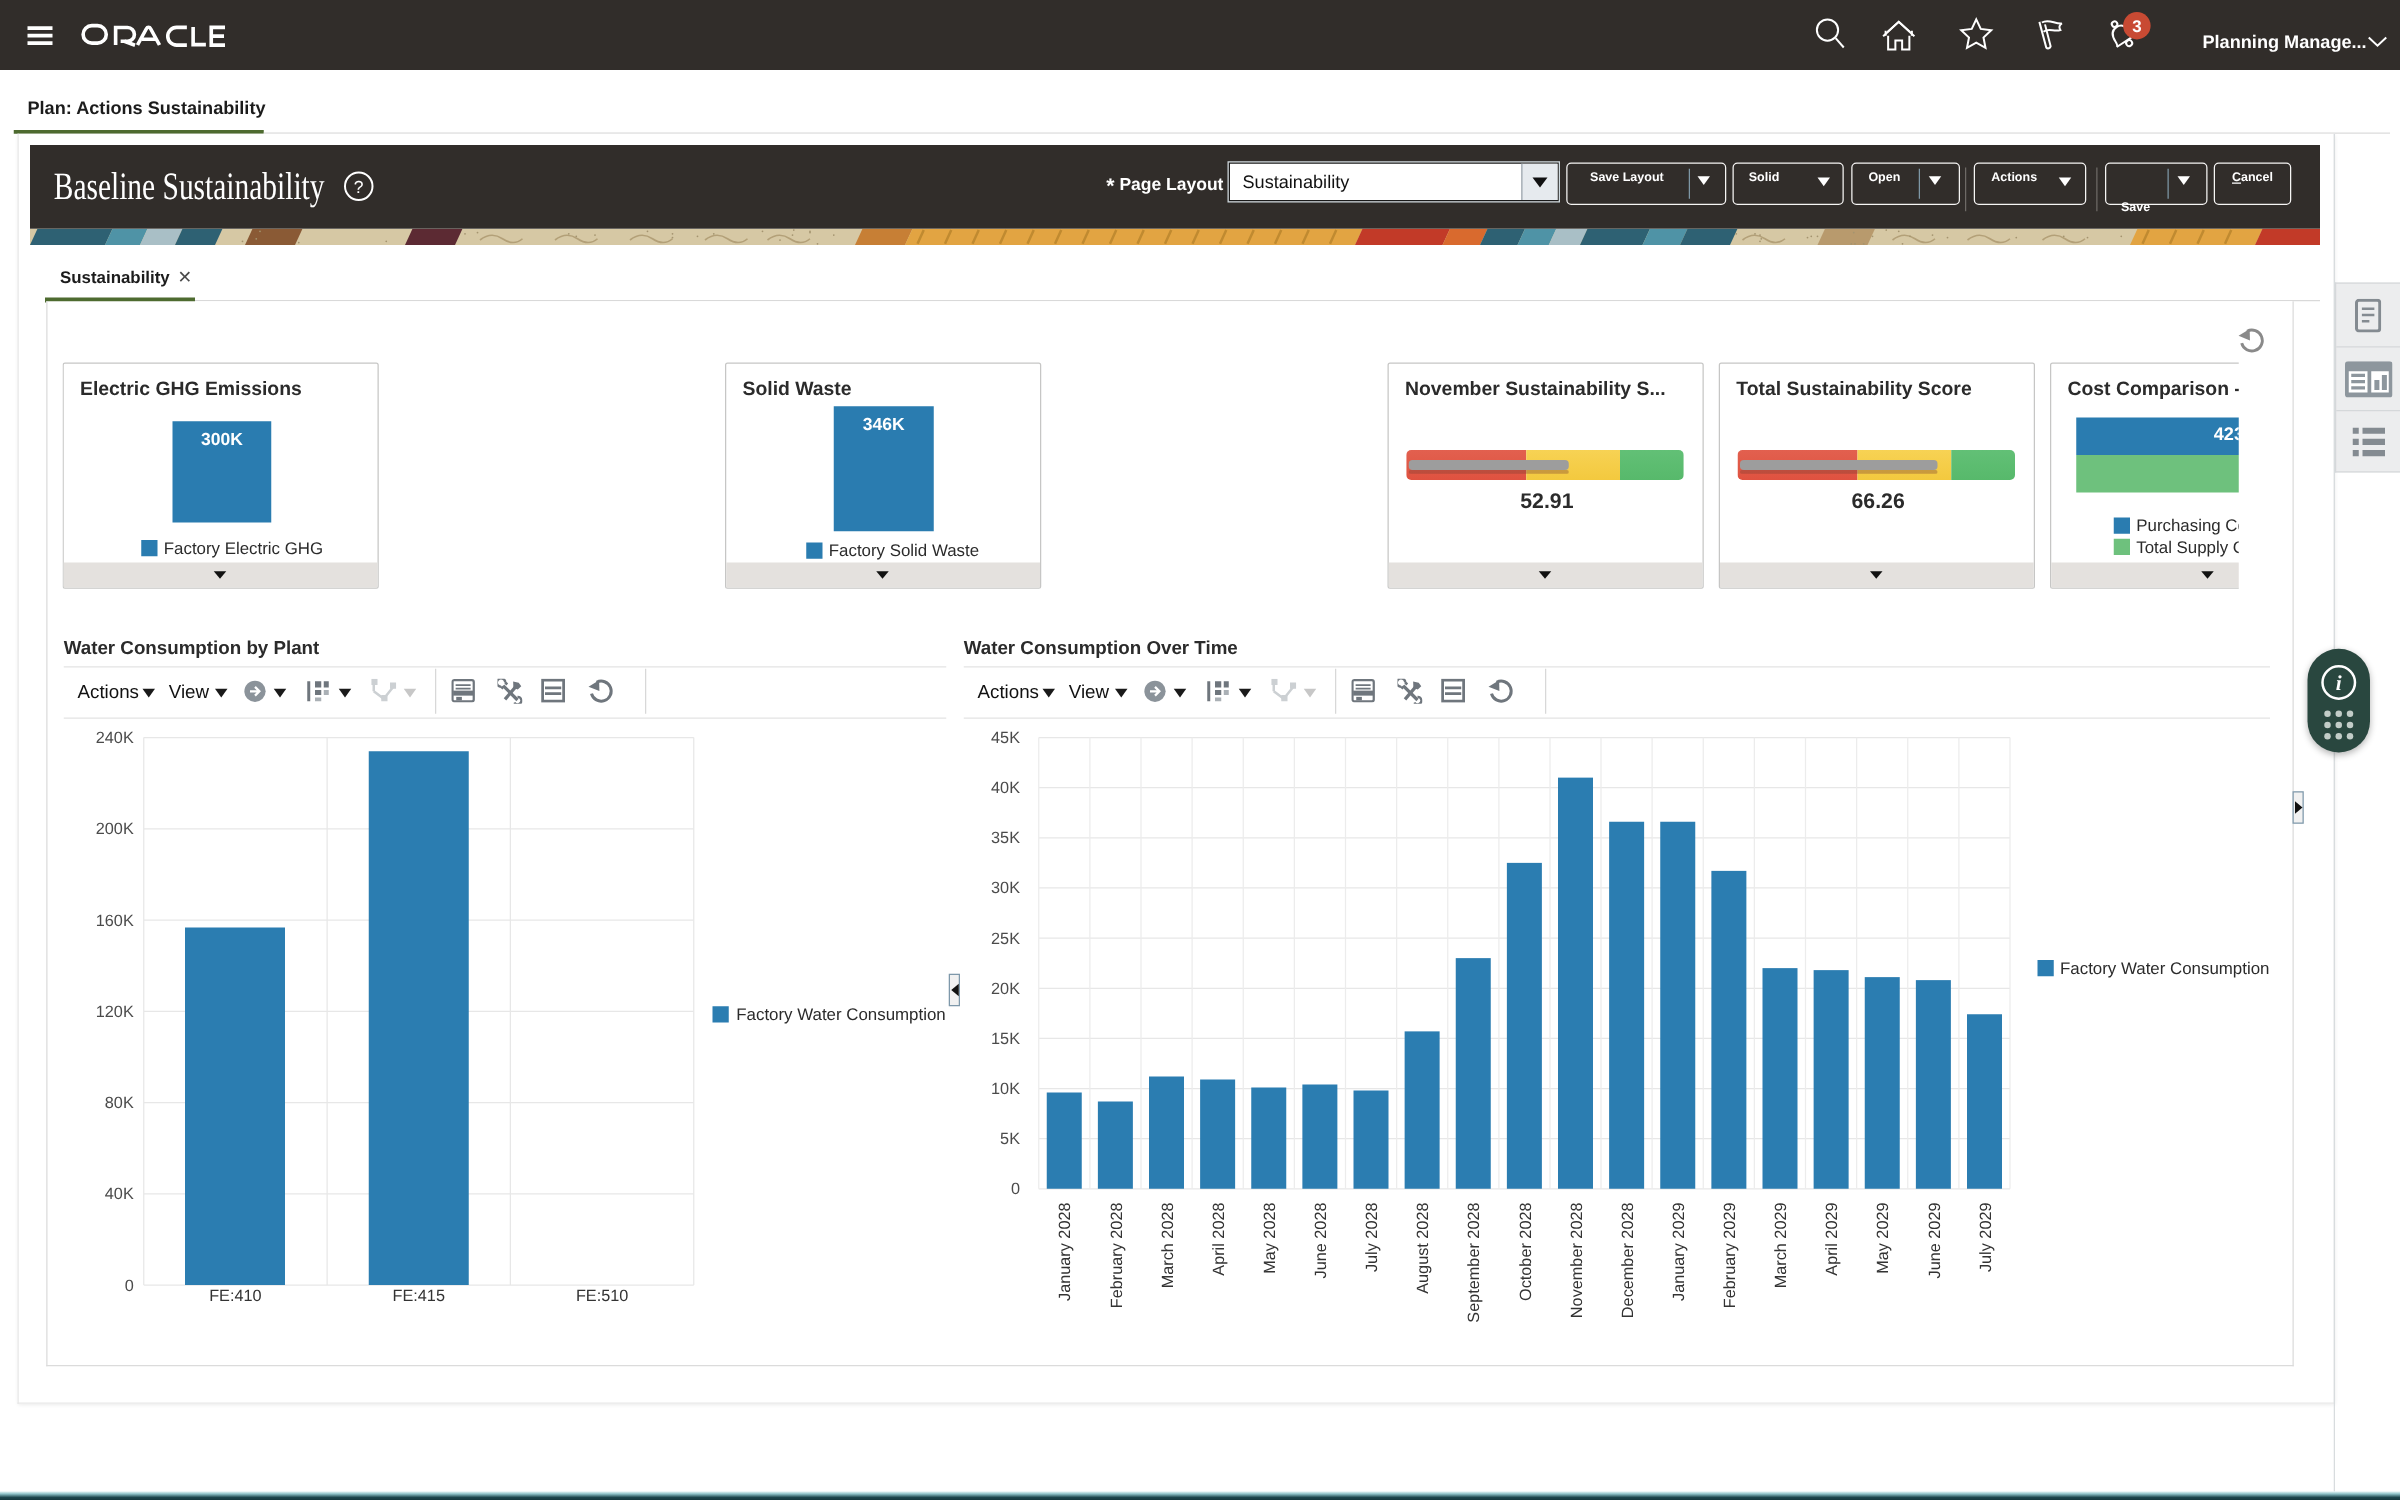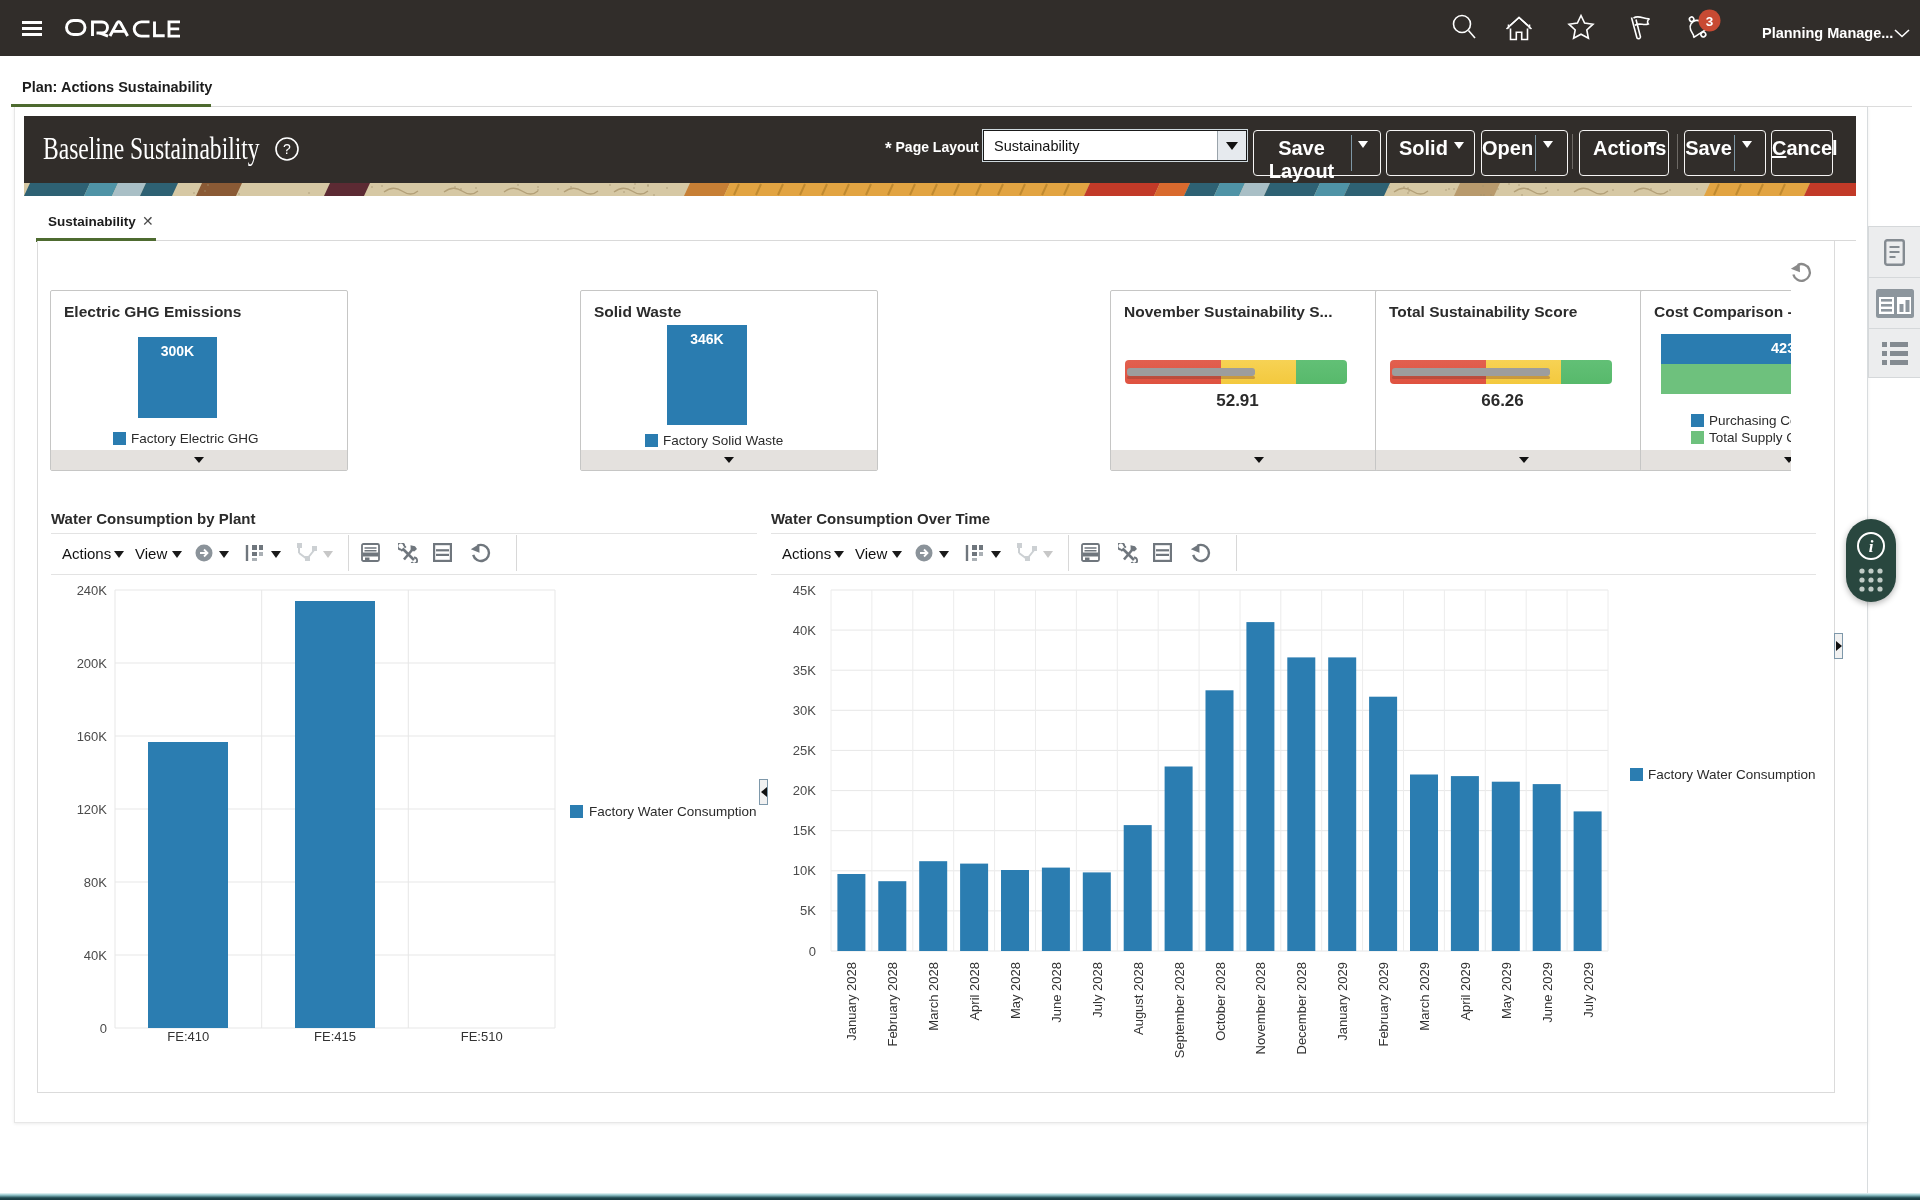--- a/index.html
+++ b/index.html
@@ -10,36 +10,36 @@
 #burger span { display:block; position:absolute; left:0; width:20px; height:2.5px; background:#fff; }
 
 #planTitle { left:22px; top:79px; font-size:14.5px; font-weight:bold; color:#1c1c1c; }
 #planUnder { left:11px; top:104px; width:200px; height:3px; background:#4e6b30; }
 #planLine { left:211px; top:106px; width:1701px; height:1px; background:#dcdcdc; }
 
 #outer { left:14px; top:107px; width:1854px; height:1016px; border:1px solid #e7e7e7; border-top:none; background:#fff; box-shadow:0 1px 3px rgba(0,0,0,0.08); }
 
 #dhead { left:9px; top:9px; width:1832px; height:67px; background:#312d2a; }
 #dtitle { left:19px; top:15px; color:#fff; font-family:"Liberation Serif", serif; font-size:31px; transform:scaleX(0.76); transform-origin:left center; white-space:nowrap; }
-.btn { position:absolute; top:14px; height:46px; border:1px solid #f6f5f4; border-radius:4px; background:#312d2a; color:#fff; font-weight:bold; font-size:20px; text-align:center; }
+.btn { position:absolute; top:14px; height:34px; border:1px solid #f6f5f4; border-radius:4px; background:#312d2a; color:#fff; font-weight:bold; font-size:10px; text-align:center; }
 .btn .lab { position:absolute; top:6px; left:0; right:0; }
 .caret { display:inline-block; width:0; height:0; border-left:5.5px solid transparent; border-right:5.5px solid transparent; border-top:7px solid #fff; }
 .vdiv { position:absolute; top:4px; bottom:4px; width:1px; background:#8ea2ad; }
 
 #strip { left:9px; top:76px; width:1832px; height:13px; }
 
 #tabName { left:33px; top:107px; font-size:13.5px; font-weight:bold; color:#1c1c1c; }
 #tabX { left:127px; top:106px; font-size:14px; color:#4a4a4a; }
 #tabLine { left:22px; top:133px; width:1819px; height:1px; background:#d9d9d9; }
 #tabUnder { left:21px; top:131px; width:120px; height:4px; background:#4e6b30; }
 
 #inner { left:22px; top:134px; width:1798px; height:852px; border:1px solid #dbdbdb; border-top:none; background:#fff; }
 
 #cardsClip { left:12px; top:48px; width:1741px; height:184px; overflow:hidden; }
-.card { position:absolute; top:1px; width:298px; height:181px; background:#fff; border:1px solid #c6c6c5; border-radius:2px; }
+.card { position:absolute; top:1px; width:253px; height:181px; background:#fff; border:1px solid #c6c6c5; border-radius:2px; }
 .card.sel { border:2px solid #5d7b43; }
 .ctitle { position:absolute; left:13px; top:12px; font-size:15.5px; font-weight:bold; color:#2b2b2b; }
 .cstrip { position:absolute; left:0; right:0; bottom:0; height:20px; background:#e4e1de; }
 .card.sel .cstrip { background:#5d7b43; }
 .cdown { position:absolute; left:50%; top:7px; margin-left:-5.5px; width:0; height:0; border-left:5.5px solid transparent; border-right:5.5px solid transparent; border-top:6.5px solid #111; }
 .card.sel .cdown { border-top-color:#fff; }
 .legsq { position:absolute; width:13px; height:13px; }
 .legtx { position:absolute; font-size:13.5px; color:#2b2b2b; white-space:nowrap; }
 .barval { position:absolute; color:#fff; font-weight:bold; font-size:14px; text-align:center; }
 
@@ -143,21 +143,21 @@
       <span class="vdiv" style="left:53px; background:#7e97a5;"></span>
       <i class="caret" style="position:absolute; left:61px; top:10px;"></i>
     </div>
     <span class="vdiv" style="left:1548px; top:18px; bottom:14px; background:#6e6a66;"></span>
     <div class="btn" style="left:1555px; width:90px;">
       <span class="lab" style="left:13px; text-align:left;">Actions</span>
       <i class="caret" style="position:absolute; right:11px; top:11px;"></i>
     </div>
     <span class="vdiv" style="left:1653px; top:18px; bottom:14px; background:#6e6a66;"></span>
     <div class="btn" style="left:1660px; width:82px;">
-      <span class="lab" style="right:33px; left:0;">Save</span>
+      <span class="lab" style="right:33px; left:0;margin-top:24px;">Save</span>
       <span class="vdiv" style="left:49px; background:#7e97a5;"></span>
       <i class="caret" style="position:absolute; left:57px; top:10px;"></i>
     </div>
     <div class="btn" style="left:1747px; width:62px;">
       <span class="lab"><u style="text-decoration:underline;">C</u>ancel</span>
     </div>
   </div>
   <svg class="abs" id="strip" width="1832" height="13" viewBox="0 0 1832 13" preserveAspectRatio="none">
       <rect x="0" y="0" width="1832" height="13" fill="#d6c8a4"></rect>
       <path d="M0,13 L6,0 L66,0 L60,13 Z" fill="#2e6173"></path>

